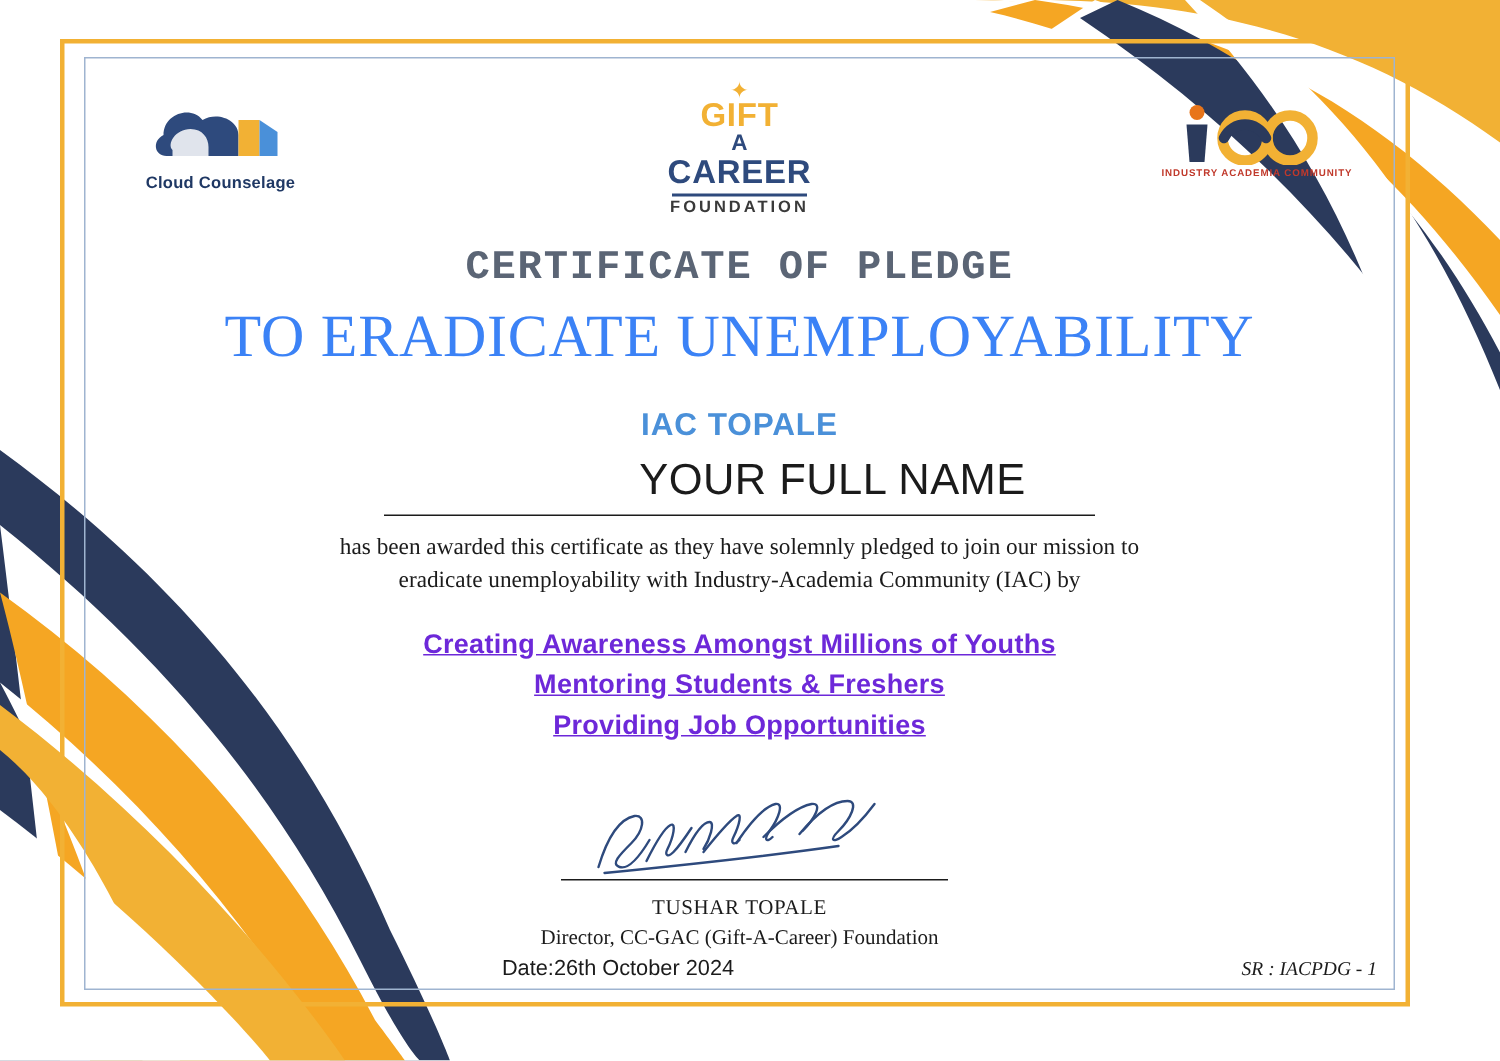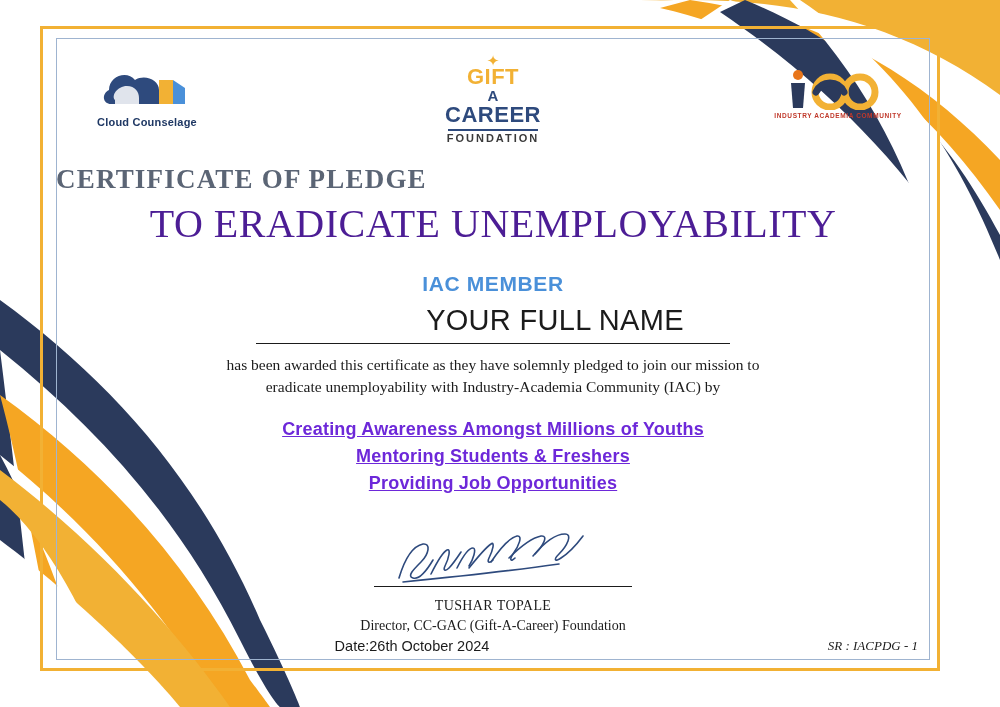--- a/index.html
+++ b/index.html
@@ -137,35 +137,36 @@
     font-weight: bold;
     letter-spacing: .6px;
     margin-top: 2px;
   }
 
   
   .title-main {
     position: absolute;
     top: 126px;
     width: 874px;
-    font-family: Liberation Serif, serif;
+    text-align: center;
+    font-family: Liberation Mono, monospace;
     font-weight: bold;
     font-size: 27px;
     letter-spacing: 1.2px;
     color: #5b6575;
   }
   .title-sub {
     position: absolute;
     top: 162px;
     width: 874px;
     text-align: center;
     font-family: "Liberation Serif", serif;
     font-size: 40px;
     letter-spacing: .5px;
-    color: #4c1d95;
+    color: #3b82f6;
   }
 
   
   .member-label {
     position: absolute;
     top: 234px;
     width: 874px;
     text-align: center;
     font-size: 21px;
     font-weight: bold;
@@ -329,21 +330,21 @@
           <path d="M30,24 C36,12 52,12 58,24" fill="none" stroke="#2B3A5C" stroke-width="7" stroke-linecap="round"></path>
         </svg>
         <div class="iac-text">INDUSTRY ACADEMIA COMMUNITY</div>
       </div>
 
     </div>
 
     <div class="title-main">CERTIFICATE OF PLEDGE</div>
     <div class="title-sub">TO ERADICATE UNEMPLOYABILITY</div>
 
-    <div class="member-label">IAC MEMBER</div>
+    <div class="member-label">IAC TOPALE</div>
     <div class="member-name">YOUR FULL NAME</div>
     <div class="name-rule"></div>
 
     <div class="body-text">
       <div>has been awarded this certificate as they have solemnly pledged to join our mission to</div>
       <div>eradicate unemployability with Industry-Academia Community (IAC) by</div>
     </div>
 
     <div class="pledges">
       <div>Creating Awareness Amongst Millions of Youths </div>

